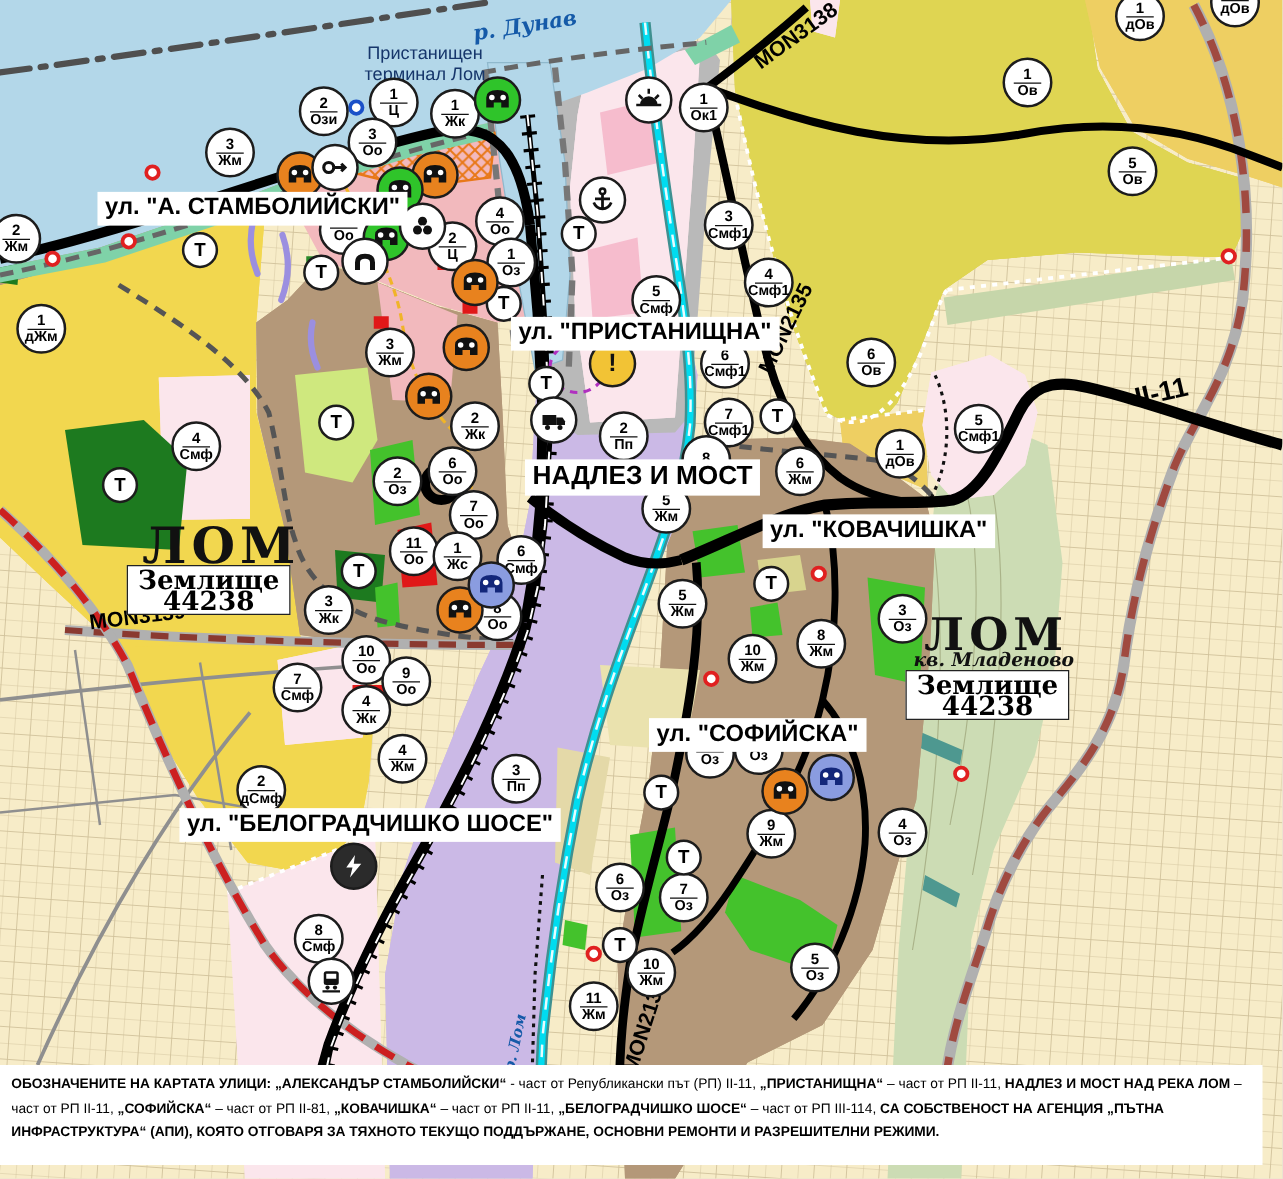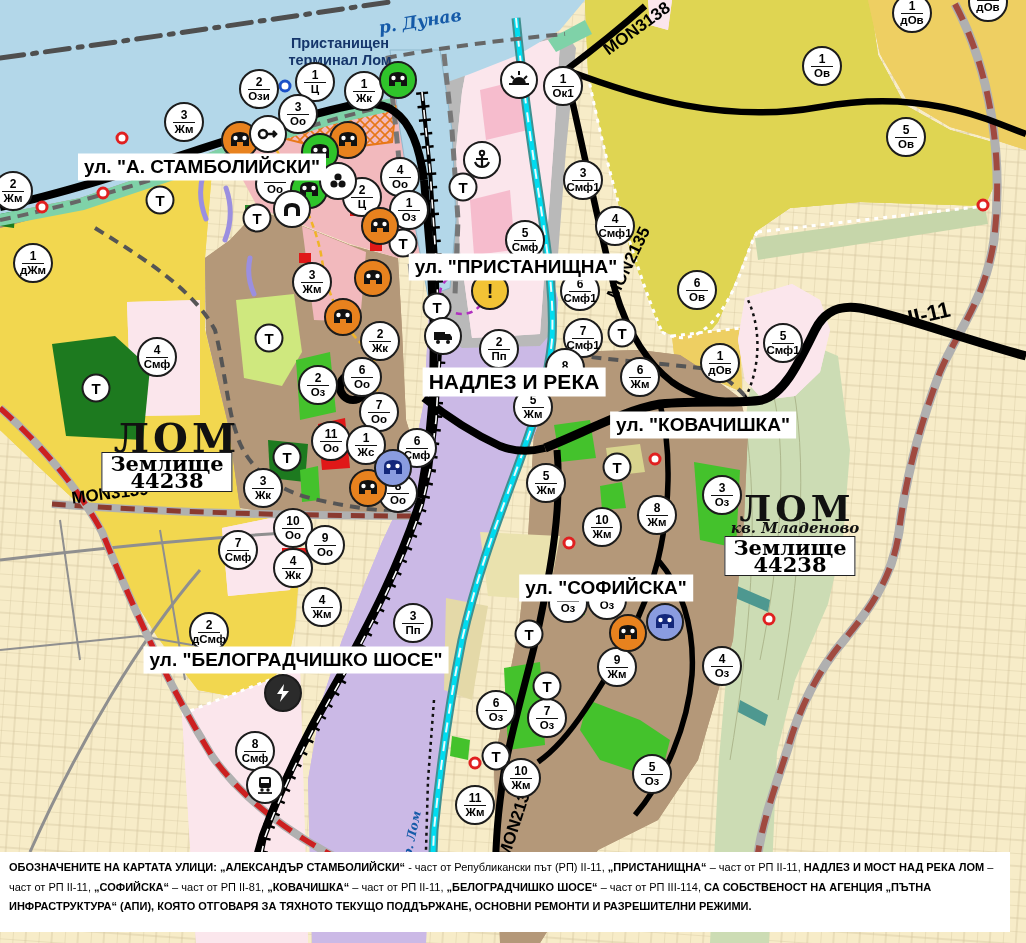--- a/index.html
+++ b/index.html
@@ -30,21 +30,21 @@
   .dot-marker{position:absolute;z-index:19;width:13px;height:13px;border-radius:50%;
       background:#fff;box-sizing:border-box;transform:translate(-50%,-50%);}
   
   .street-label{position:absolute;z-index:30;background:#fff;color:#000;font-weight:bold;
       white-space:nowrap;padding:2px 6px 3px;transform:translate(-50%,-50%);}
   .road-label{position:absolute;z-index:15;color:#000;font-weight:bold;white-space:nowrap;
       transform:translate(-50%,-50%) rotate(var(--rot));}
   .water-label{position:absolute;z-index:15;color:#155aa8;font-weight:bold;font-style:italic;
       font-family:"DejaVu Serif","Liberation Serif",serif;white-space:nowrap;
       transform:translate(-50%,-50%) rotate(var(--rot));}
-  .terminal-label{position:absolute;z-index:15;color:#16366b;font-weight:bold;text-align:center;
+  .terminal-label{position:absolute;z-index:15;color:#16366b;font-weight:normal;text-align:center;
       font-size:14.5px;line-height:17px;transform:translate(-50%,-50%);white-space:pre-line;}
   .city-label{position:absolute;z-index:25;color:#111;font-weight:bold;white-space:nowrap;
       font-family:"DejaVu Serif","Liberation Serif",serif;transform:translate(-50%,-50%);}
   .city-sub{position:absolute;z-index:25;color:#111;font-weight:bold;font-style:italic;
       font-family:"DejaVu Serif","Liberation Serif",serif;transform:translate(-50%,-50%);white-space:nowrap;}
   .landbox{position:absolute;z-index:25;background:#fff;border:1.6px solid #222;color:#000;
       font-family:"DejaVu Serif","Liberation Serif",serif;font-weight:bold;font-size:21px;
       line-height:17px;text-align:center;padding:2px 8px;transform:translate(-50%,-50%);white-space:pre-line;}
   
   #caption{position:absolute;left:0;top:852px;width:992px;min-height:67px;z-index:50;
@@ -297,21 +297,21 @@
           <circle cx="9" cy="17" r="1.7" fill="currentColor"></circle>
           <circle cx="15" cy="17" r="1.7" fill="currentColor"></circle>
           <path d="M5,20 H19" stroke="currentColor" stroke-width="1.8"></path>
         </symbol>
   </defs>
 </svg>
 
   <div id="labels">
       <div class="street-label" style="left: 202px; top: 167px; font-size: 19px;">ул. "А. СТАМБОЛИЙСКИ"</div>
       <div class="street-label" style="left: 516px; top: 267px; font-size: 19px;">ул. "ПРИСТАНИЩНА"</div>
-      <div class="street-label" style="left: 514px; top: 382px; font-size: 21px;">НАДЛЕЗ И РЕКА</div>
+      <div class="street-label" style="left: 514px; top: 382px; font-size: 21px;">НАДЛЕЗ И МОСТ</div>
       <div class="street-label" style="left: 703px; top: 425px; font-size: 19px;">ул. "КОВАЧИШКА"</div>
       <div class="street-label" style="left: 606px; top: 588px; font-size: 19px;">ул. "СОФИЙСКА"</div>
       <div class="street-label" style="left: 296px; top: 660px; font-size: 19px;">ул. "БЕЛОГРАДЧИШКО ШОСЕ"</div>
       <div class="road-label" style="left: 110px; top: 494px; font-size: 17px; --rot: -7deg;">MON3139</div>
       <div class="road-label" style="left: 637px; top: 29px; font-size: 17px; --rot: -36deg;">MON3138</div>
       <div class="road-label" style="left: 629px; top: 263px; font-size: 17px; --rot: -64deg;">MON2135</div>
       <div class="road-label" style="left: 516px; top: 821px; font-size: 17px; --rot: -72deg;">MON2136</div>
       <div class="road-label" style="left: 929px; top: 314px; font-size: 22px; --rot: -13deg;">II-11</div>
       <div class="water-label" style="left: 420px; top: 21px; font-size: 17px; --rot: -9deg;">р. Дунав</div>
       <div class="water-label" style="left: 412px; top: 834px; font-size: 12px; --rot: -78deg;">р. Лом</div>

